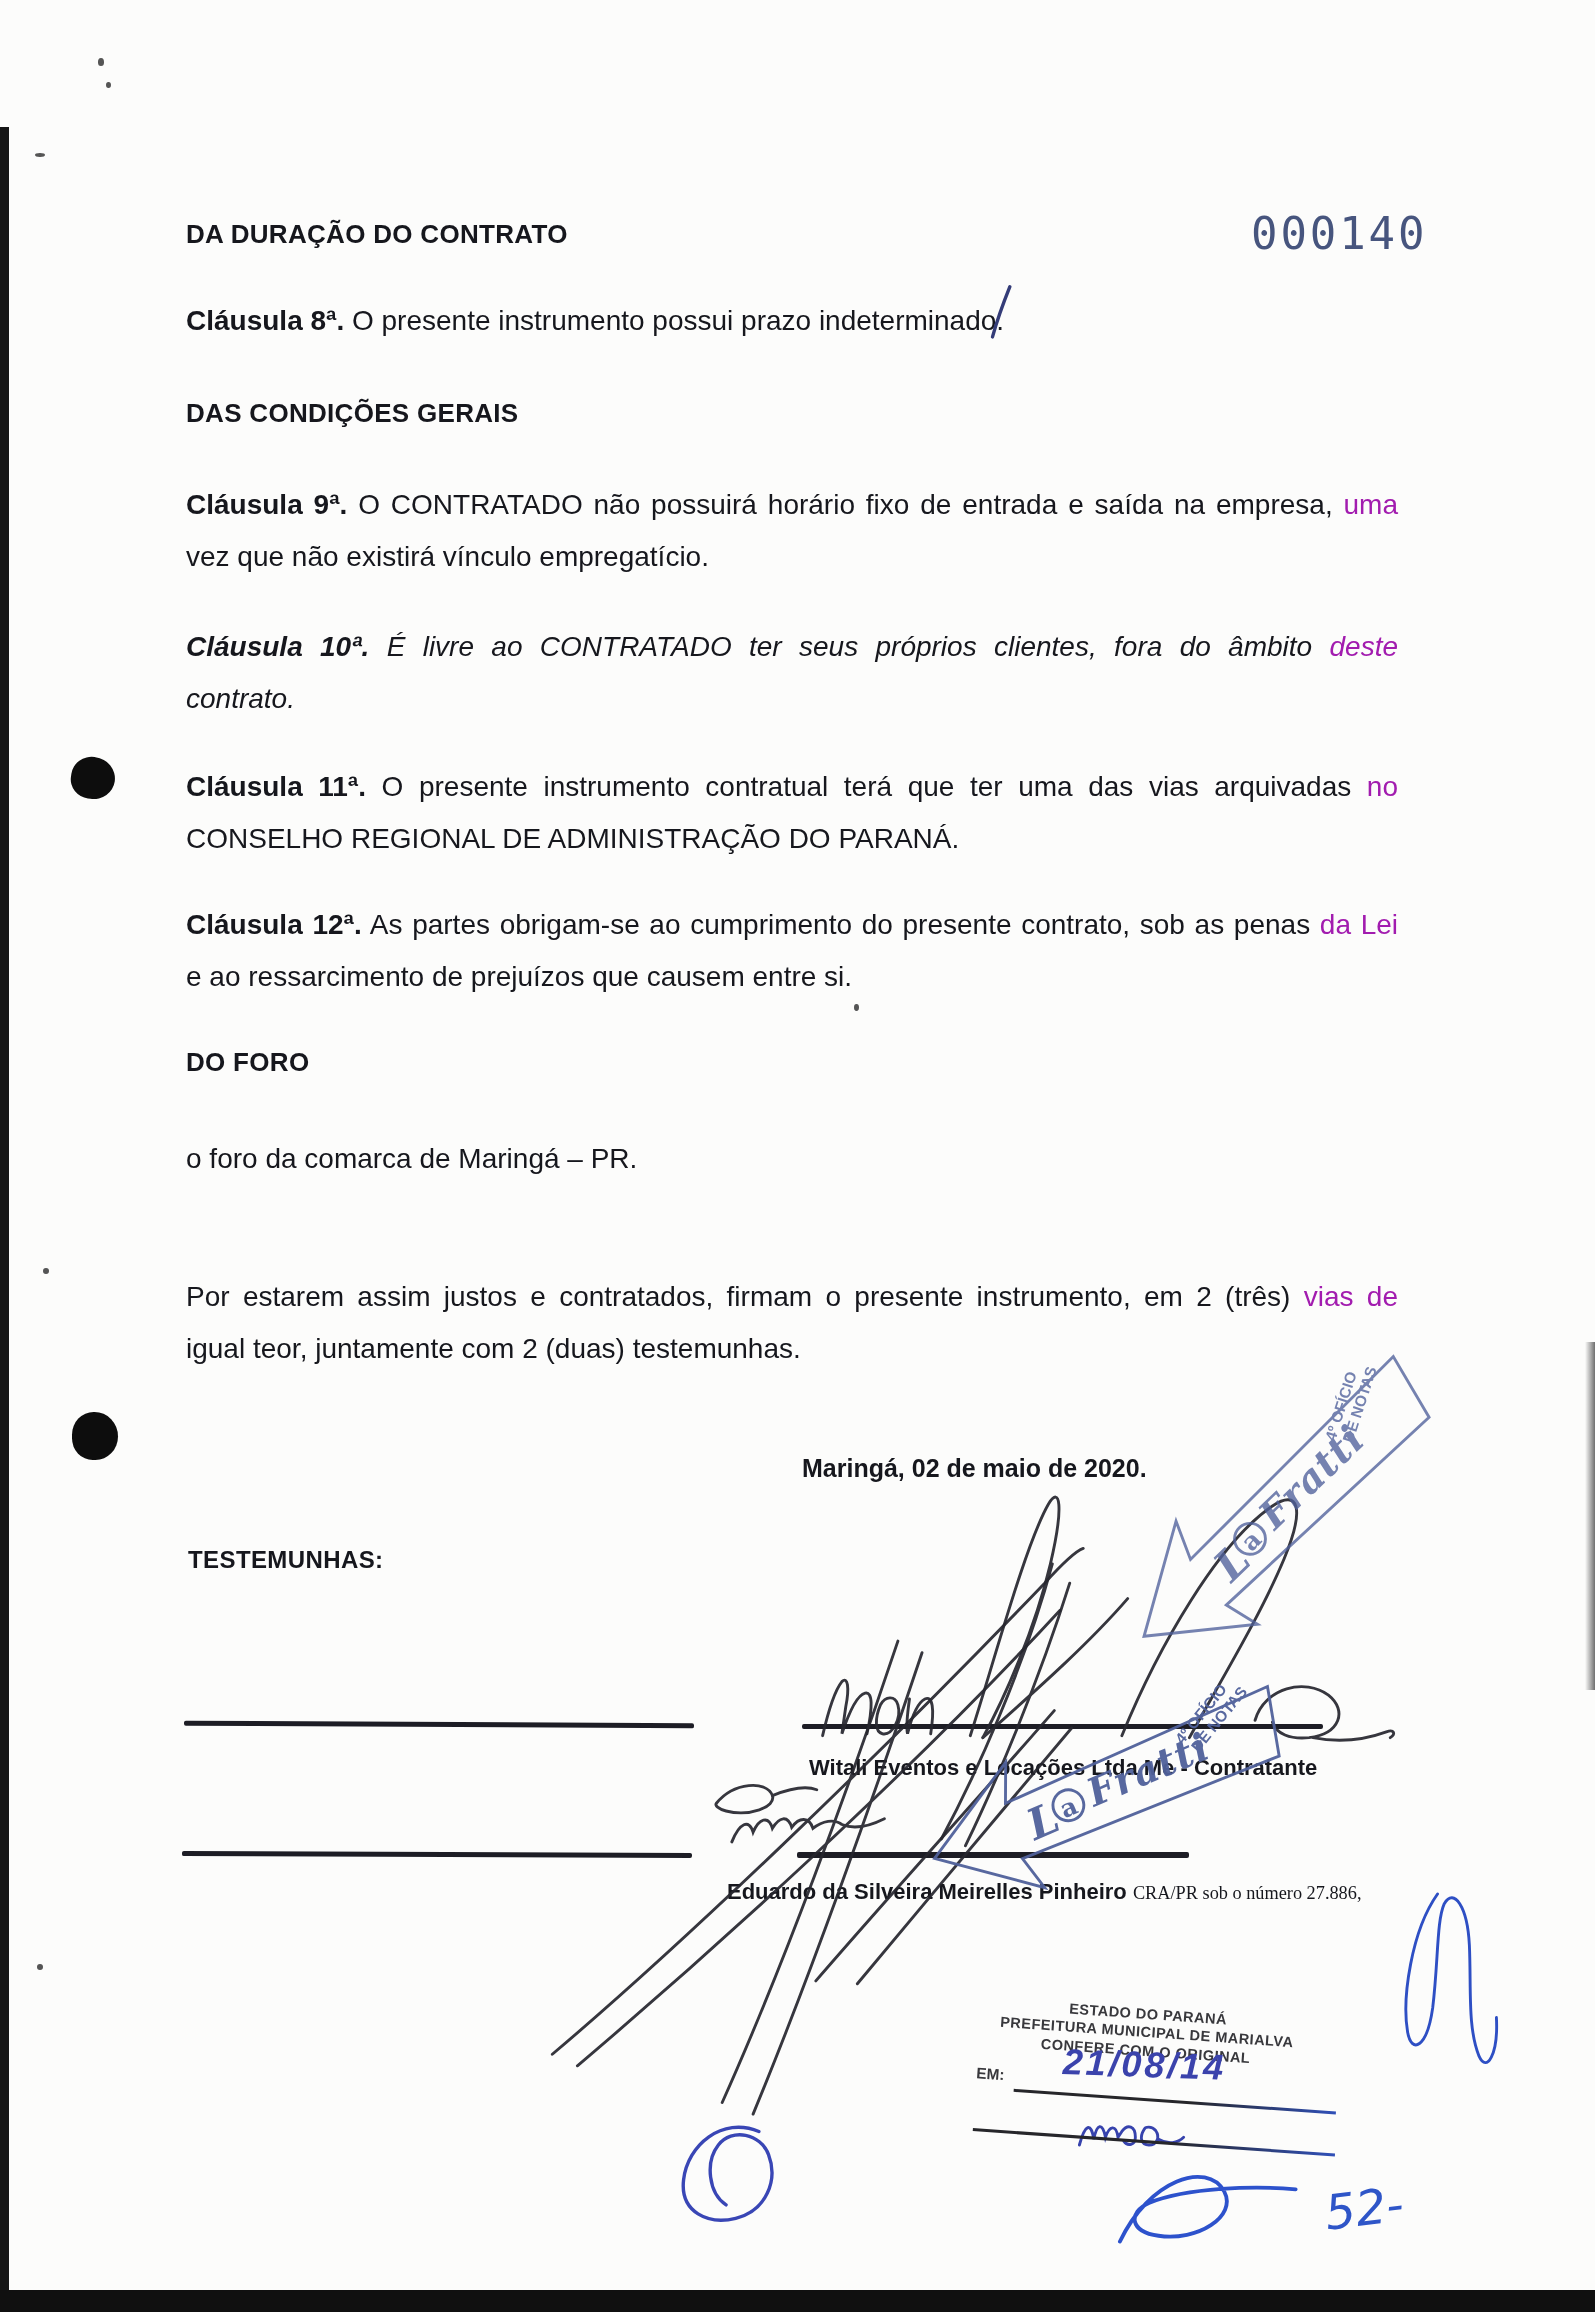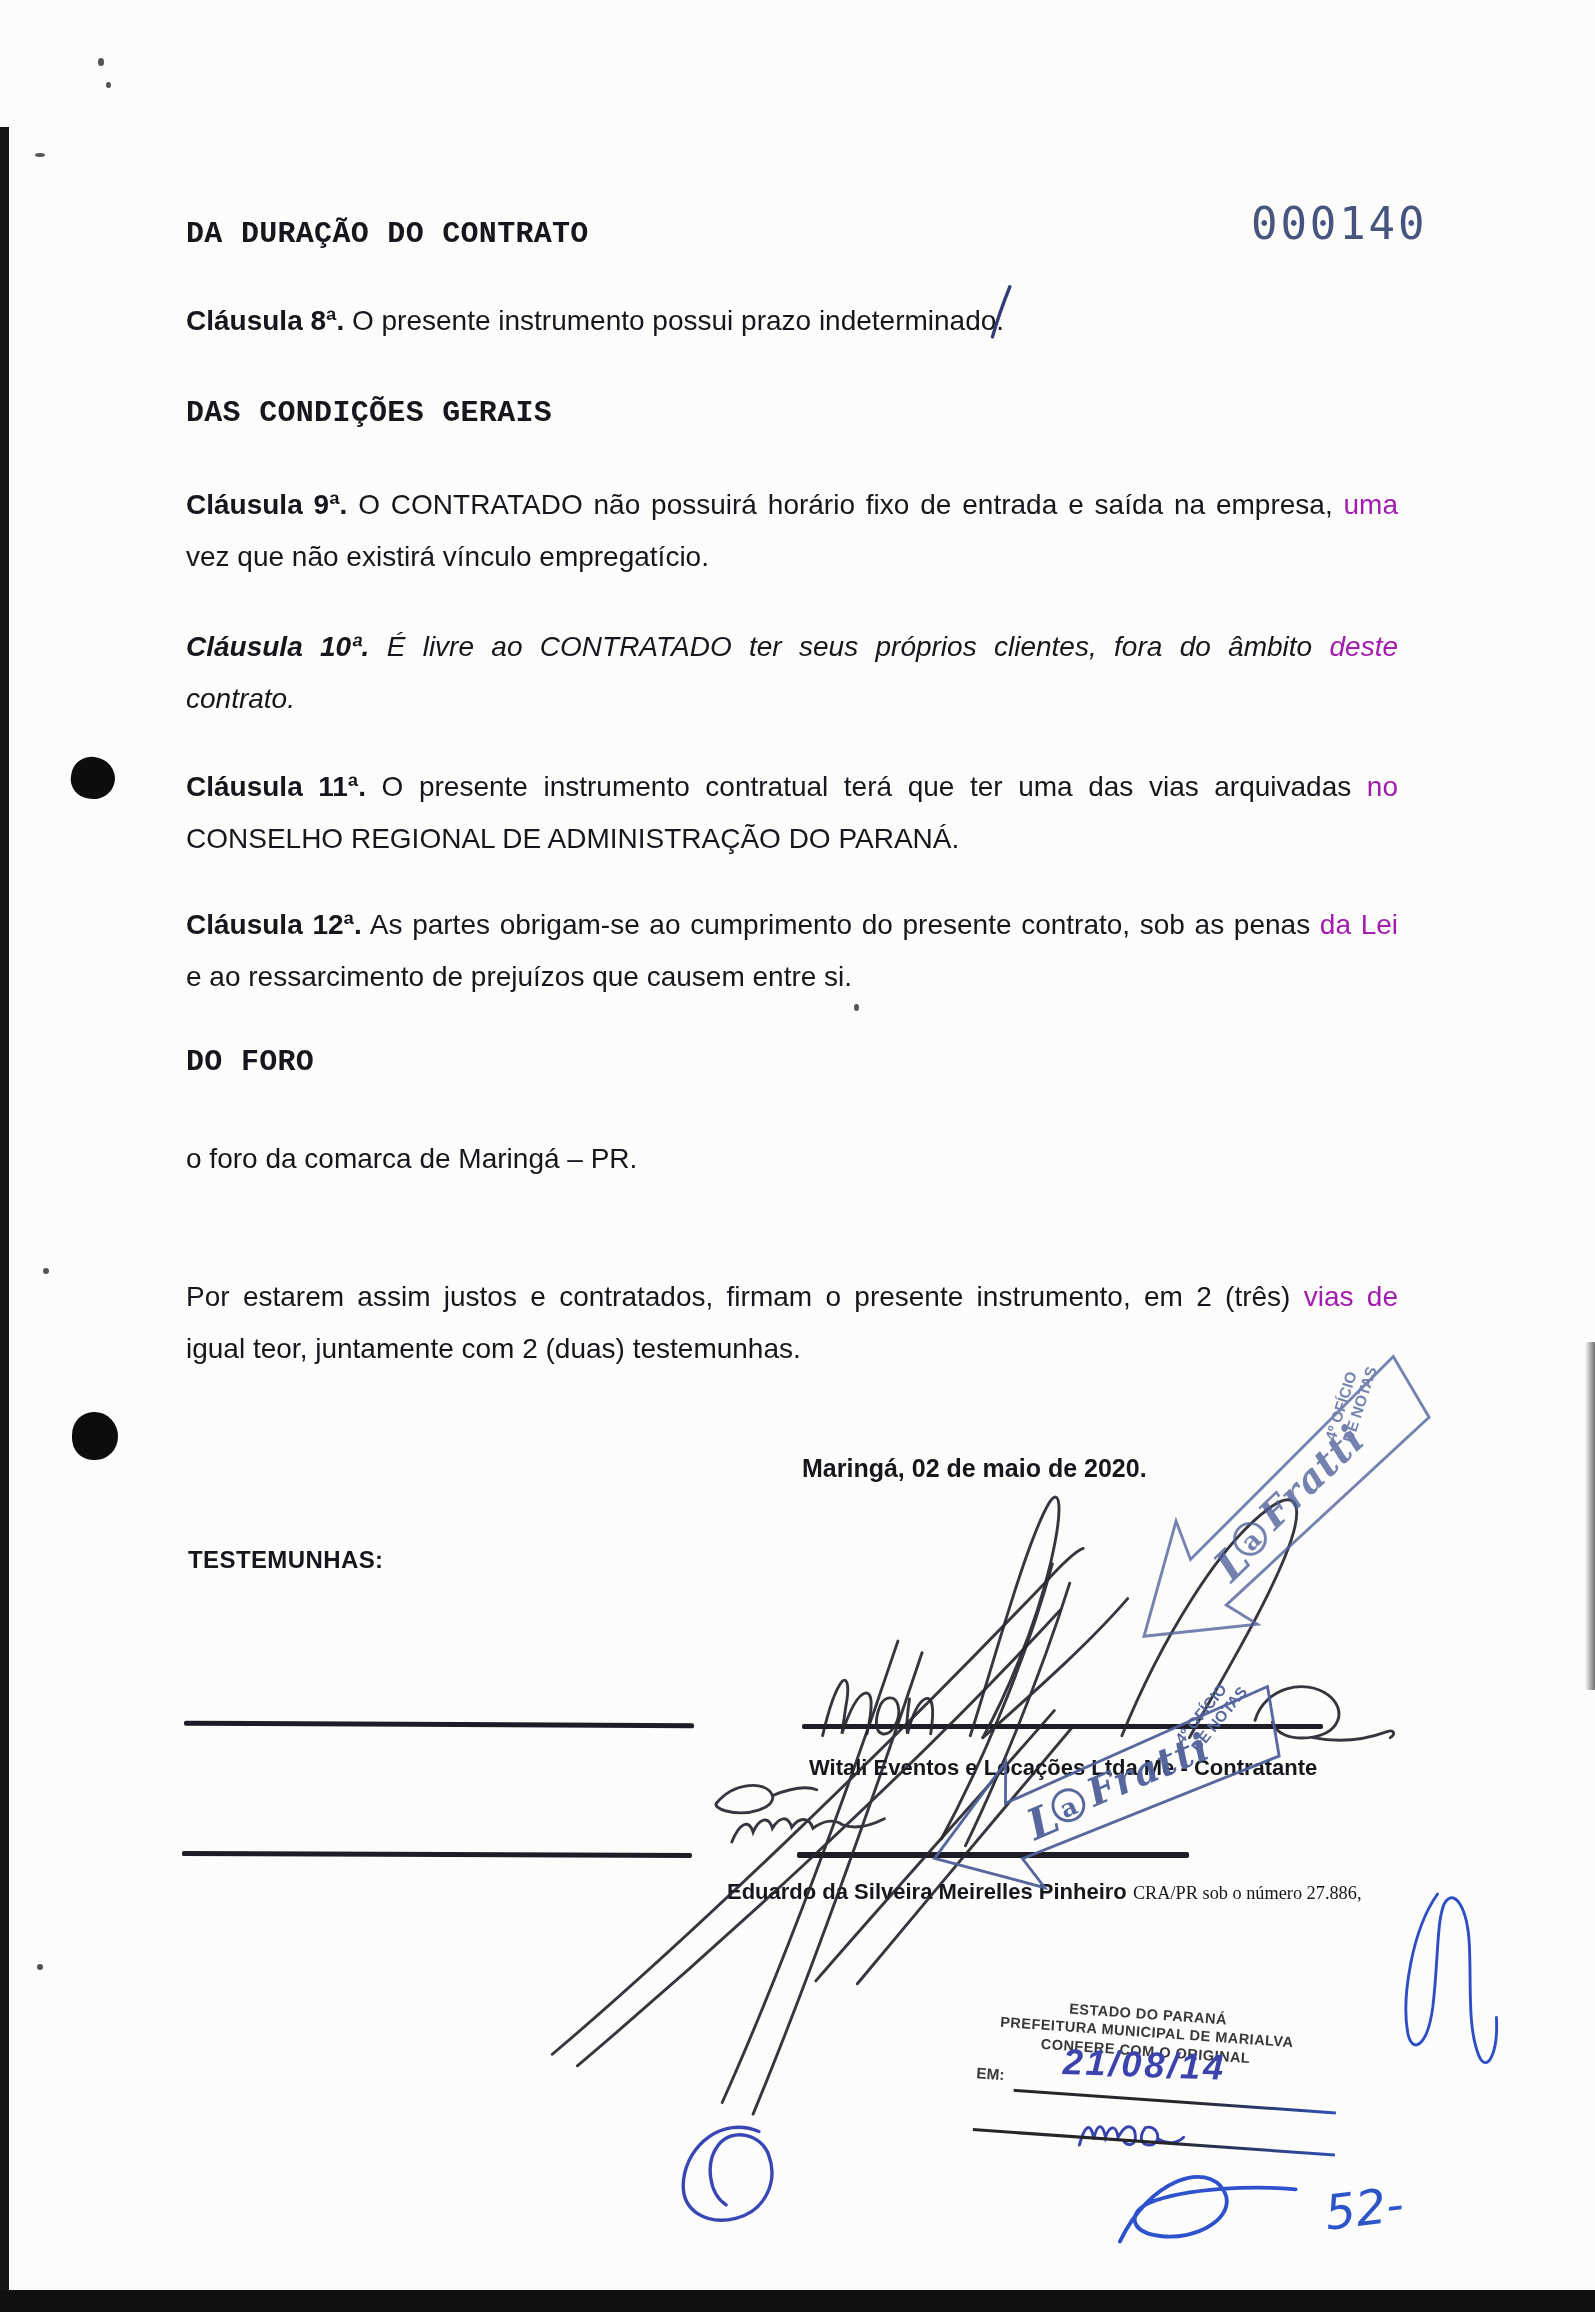--- a/index.html
+++ b/index.html
@@ -1,26 +1,26 @@
 <!DOCTYPE html>
 <html><head>
 <meta charset="utf-8">
 <style>
   html,body{margin:0;padding:0;background:#e8e8e8;}
   #scan{position:relative;width:1595px;height:2312px;background:#fcfcfb;overflow:hidden;
         font-family:"Liberation Sans","DejaVu Sans",sans-serif;color:#16171d;}
   
   .block{position:absolute;left:186px;width:1212px;font-size:28px;line-height:52px;}
-  .block.heading{font-weight:bold;font-size:30px;letter-spacing:0.3px;font-family:Liberation Mono, monospace;}
+  .block.heading{font-weight:bold;font-size:26px;letter-spacing:0.3px;}
   .tline{height:52px;}
   .tline.just{text-align:justify;text-align-last:justify;}
   .bold{font-weight:bold;}
   .blueword{color:#a21caf;}
   
-  #bates{position:absolute;left:1251px;top:198px;font-family:"DejaVu Sans Mono",monospace;
+  #bates{position:absolute;left:1251px;top:208px;font-family:"DejaVu Sans Mono",monospace;
          font-size:44px;letter-spacing:2.9px;color:#47557e;}
   
   #dateline{position:absolute;left:802px;top:1454px;font-weight:bold;font-size:25px;}
   #witnesses{position:absolute;left:188px;top:1546px;font-weight:bold;font-size:24px;letter-spacing:0.4px;}
   .sigline{position:absolute;height:4.8px;background:#1d1d25;border-radius:1.9px;}
   #wl1{left:184px;top:1722px;width:510px;transform:rotate(.3deg);}
   #wl2{left:182px;top:1852px;width:510px;transform:rotate(.2deg);}
   #sl1{left:802px;top:1724px;width:521px;}
   #sl2{left:797px;top:1852px;width:392px;height:5.8px;}
   #contractor-label{position:absolute;left:809px;top:1755px;font-weight:bold;font-size:22px;white-space:nowrap;}

